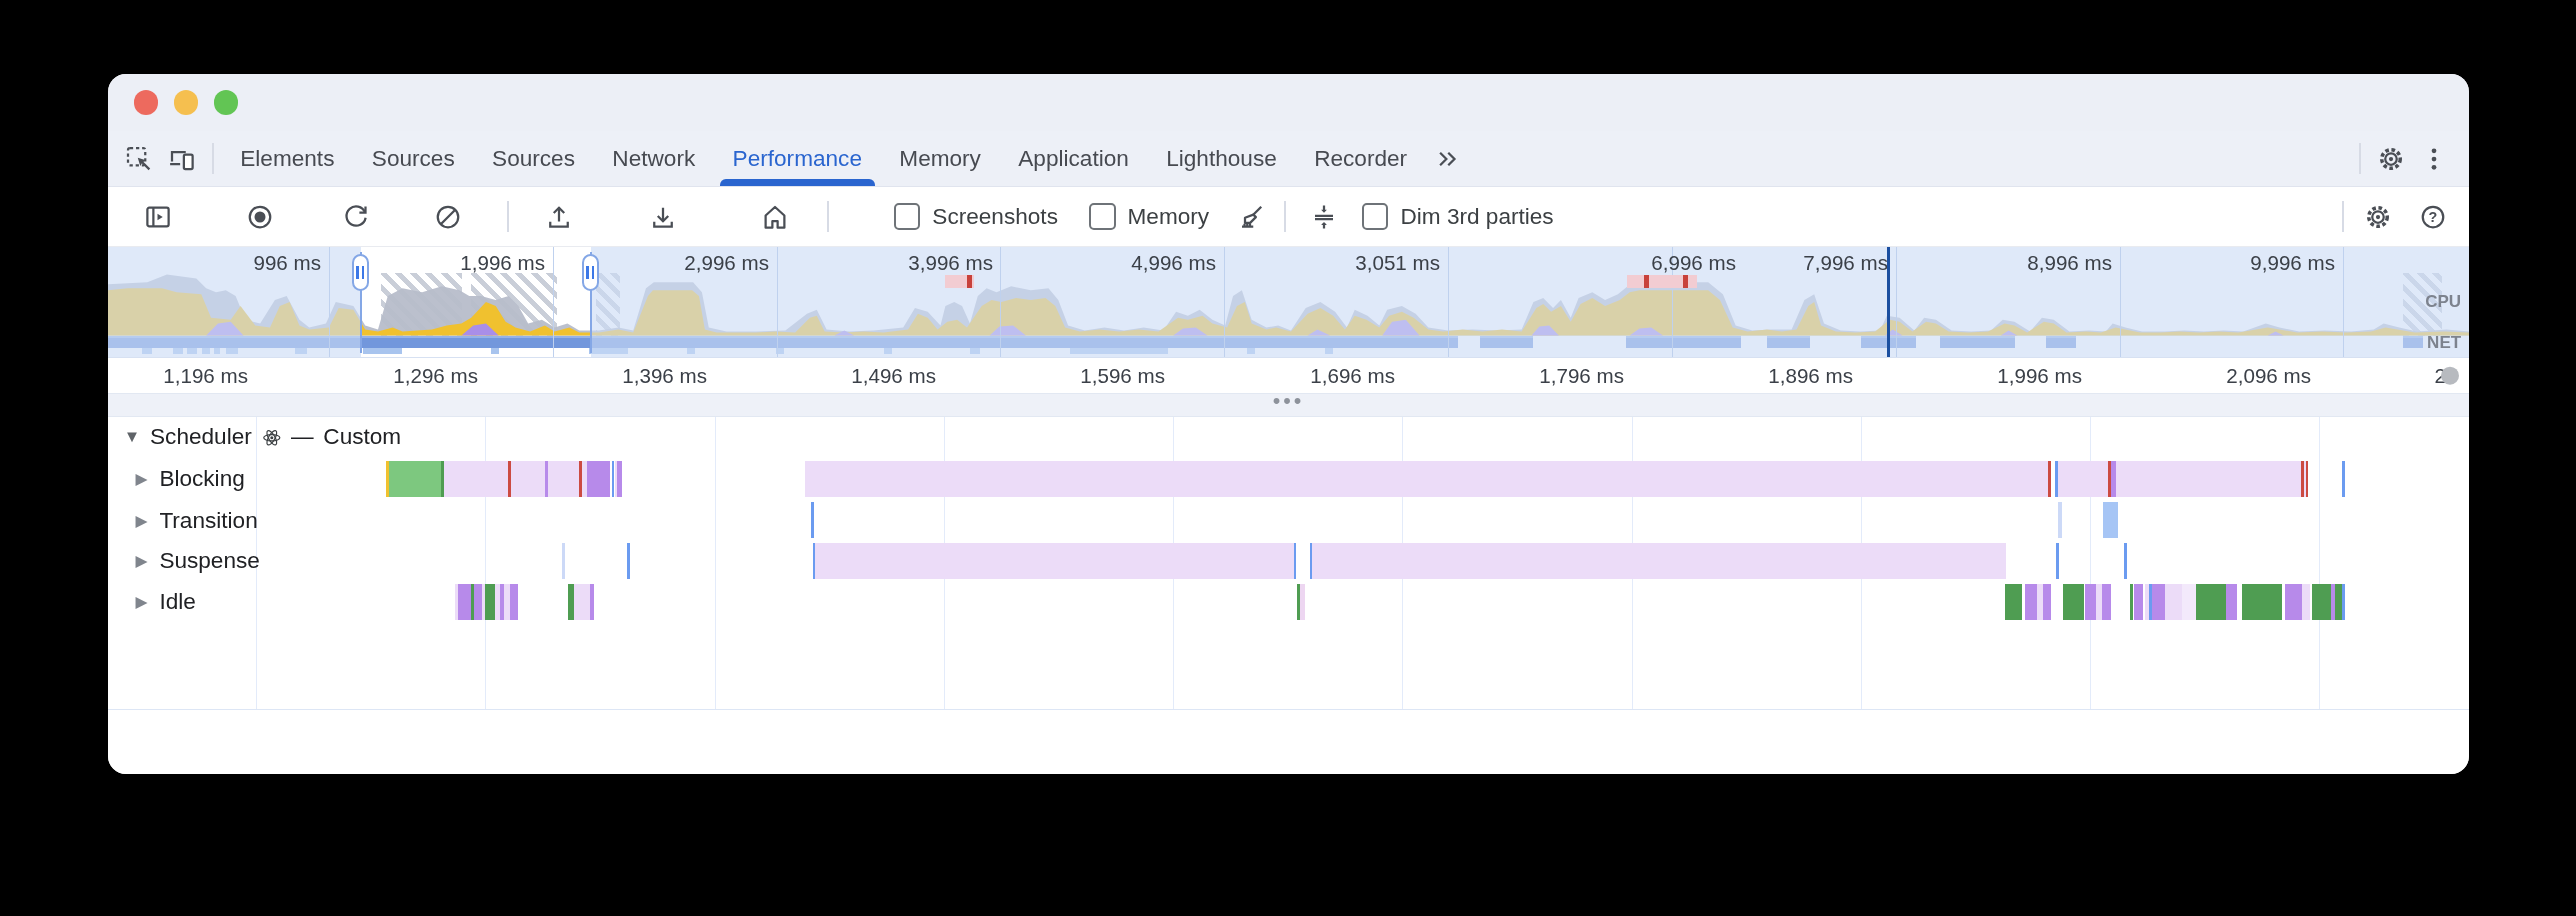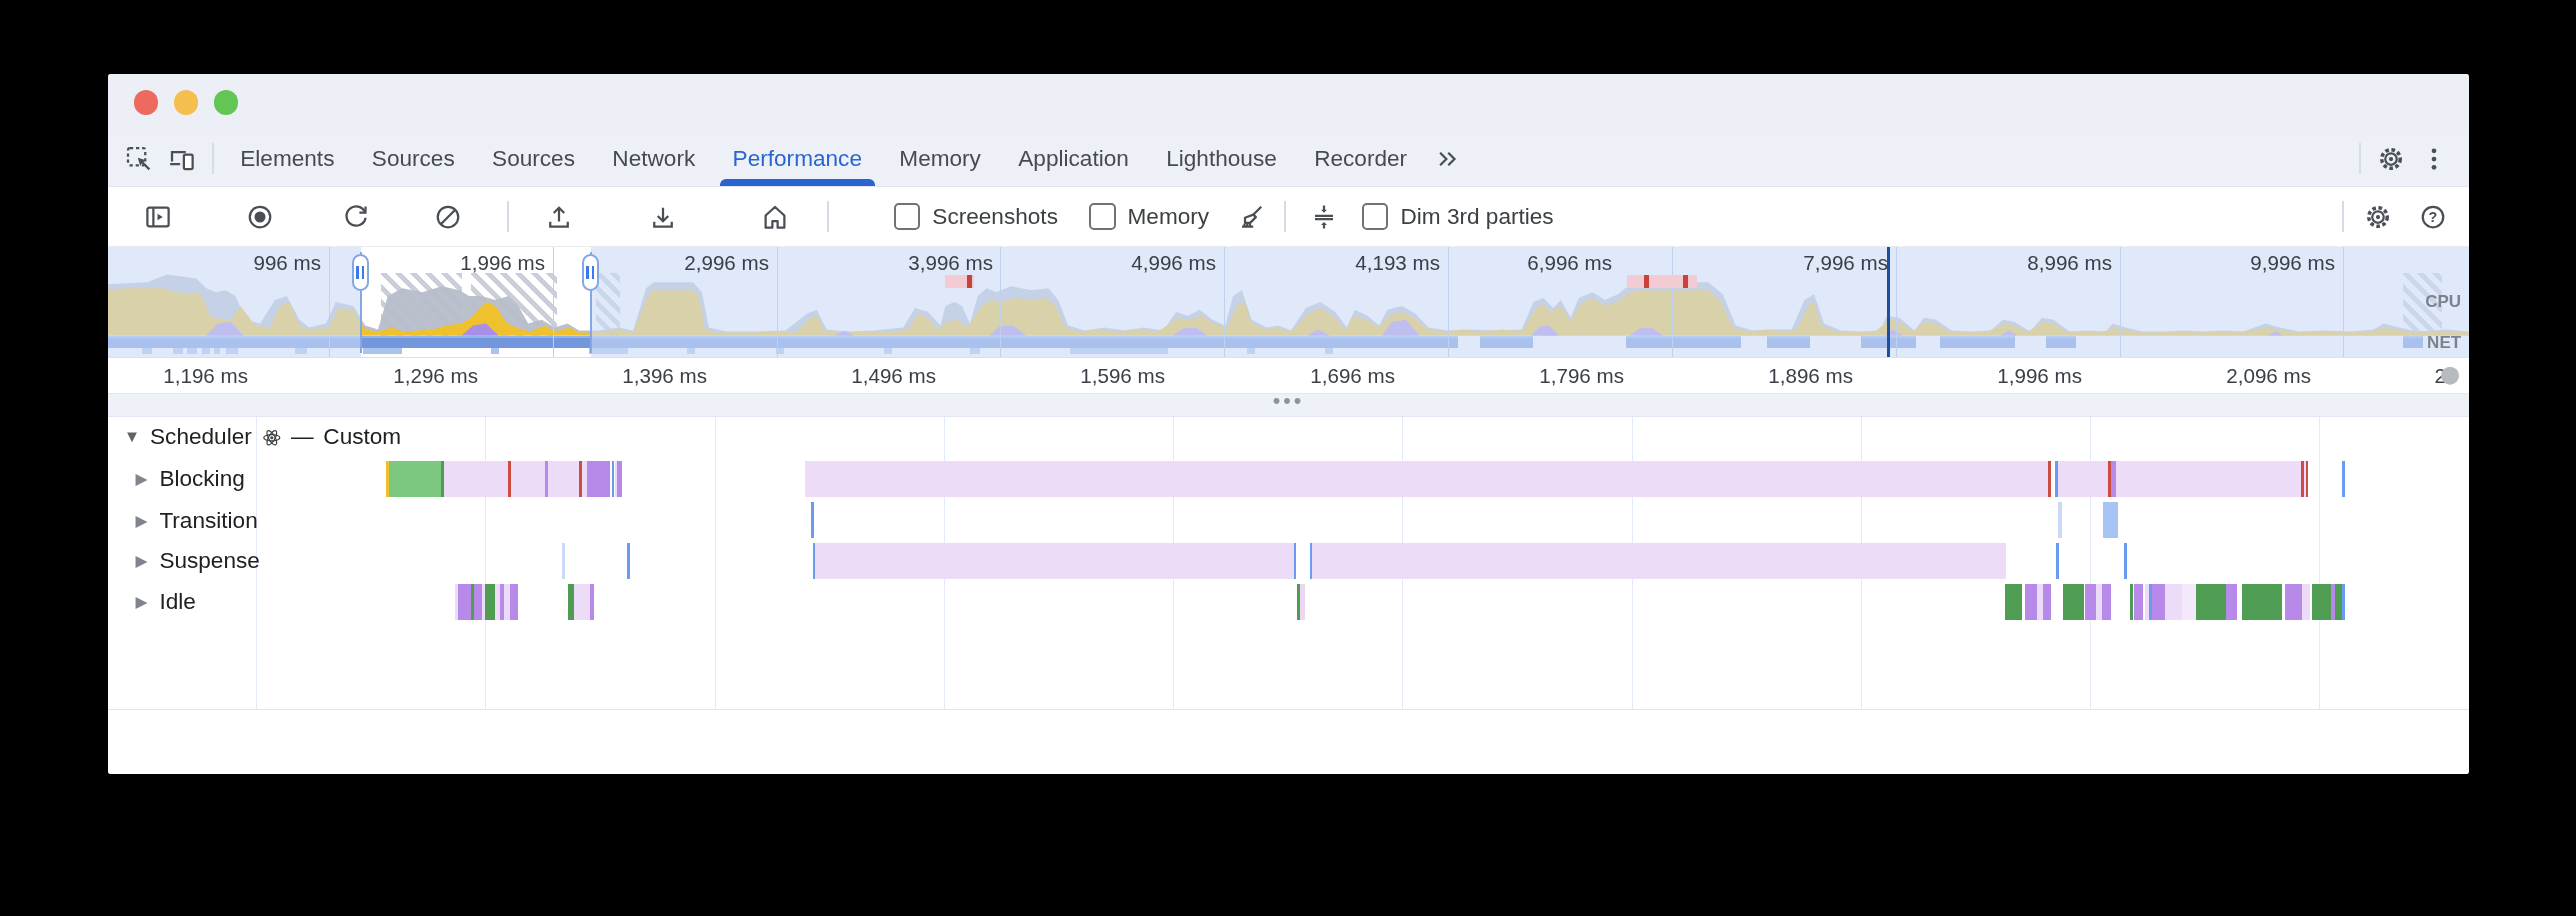--- a/index.html
+++ b/index.html
@@ -1,18 +1,18 @@
 <!DOCTYPE html>
 <html><head>
 <meta charset="utf-8">
 <style>
   html,body{margin:0;padding:0;background:#000;width:2576px;height:917px;overflow:hidden;
     font-family:"Liberation Sans",sans-serif;-webkit-font-smoothing:antialiased;}
   .window{position:absolute;left:108px;top:74px;width:2361px;height:700px;background:#e5e5e5;
-    border-radius:3px;overflow:hidden;box-shadow:0 17.7px 59px rgba(0,0,0,.6);display:flex;flex-direction:column;}
+    border-radius:18px;overflow:hidden;box-shadow:0 17.7px 59px rgba(0,0,0,.6);display:flex;flex-direction:column;}
   
   .titlebar{height:57px;background:#eceff6;display:flex;align-items:center;padding-left:25.5px;flex:0 0 auto;}
   .light{width:24.5px;height:24.5px;border-radius:50%;margin-right:15.7px;}
   .light.red{background:#ed6a5e;}.light.yellow{background:#f5bf4f;}.light.green{background:#62c554;}
   
   .tabbar{height:55px;background:#edf0f7;display:flex;align-items:center;padding:0 13.7px 0 9.8px;flex:0 0 auto;border-bottom:1px solid #e0e4ee;}
   .tbicon{width:43px;height:39px;display:flex;align-items:center;justify-content:center;color:#4a4e55;flex:0 0 auto;}
   .tbicon svg{width:30px;height:30px;}
   .vsep{width:2px;height:31px;background:#d7dbe5;margin:0 7.9px;flex:0 0 auto;}
   .tabs{display:flex;align-items:stretch;height:100%;}
@@ -262,23 +262,23 @@
       <div class="ov-label" style="left: 213px;">996 ms</div>
       <div class="ov-grid" style="left: 445px;"></div>
       <div class="ov-label" style="left: 437px;">1,996 ms</div>
       <div class="ov-grid" style="left: 669px;"></div>
       <div class="ov-label" style="left: 661px;">2,996 ms</div>
       <div class="ov-grid" style="left: 892px;"></div>
       <div class="ov-label" style="left: 885px;">3,996 ms</div>
       <div class="ov-grid" style="left: 1116px;"></div>
       <div class="ov-label" style="left: 1108px;">4,996 ms</div>
       <div class="ov-grid" style="left: 1340px;"></div>
-      <div class="ov-label" style="left: 1332px;">4,193 ms</div>
+      <div class="ov-label" style="left: 1332px;">3,051 ms</div>
       <div class="ov-grid" style="left: 1564px;"></div>
-      <div class="ov-label" style="left: 1504px;">6,996 ms</div>
+      <div class="ov-label" style="left: 1628px;">6,996 ms</div>
       <div class="ov-grid" style="left: 1788px;"></div>
       <div class="ov-label" style="left: 1780px;">7,996 ms</div>
       <div class="ov-grid" style="left: 2012px;"></div>
       <div class="ov-label" style="left: 2004px;">8,996 ms</div>
       <div class="ov-grid" style="left: 2235px;"></div>
       <div class="ov-label" style="left: 2227px;">9,996 ms</div>
       <div class="marker" style="left: 837px; width: 28.5px;">
         <i class="redline" style="left: 21.6px; width: 5.9px;"></i>
       </div>
       <div class="marker" style="left: 1519px; width: 70px;">

